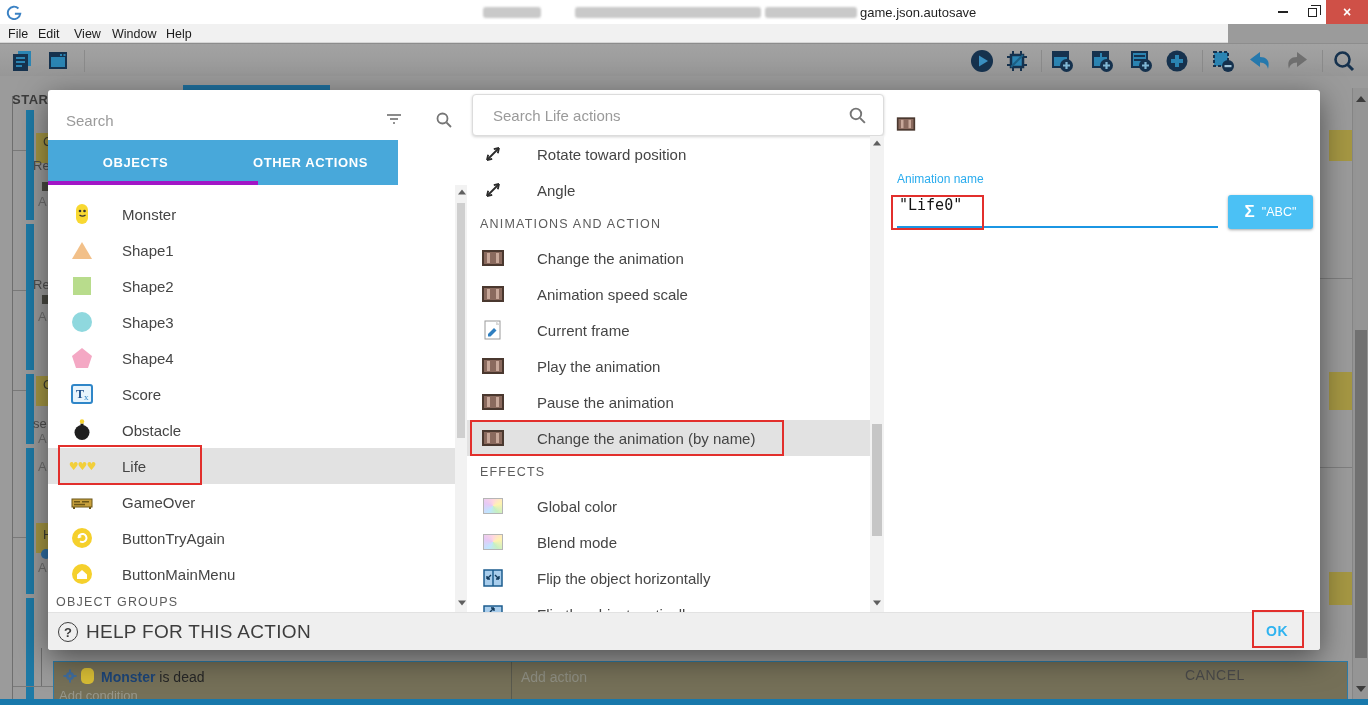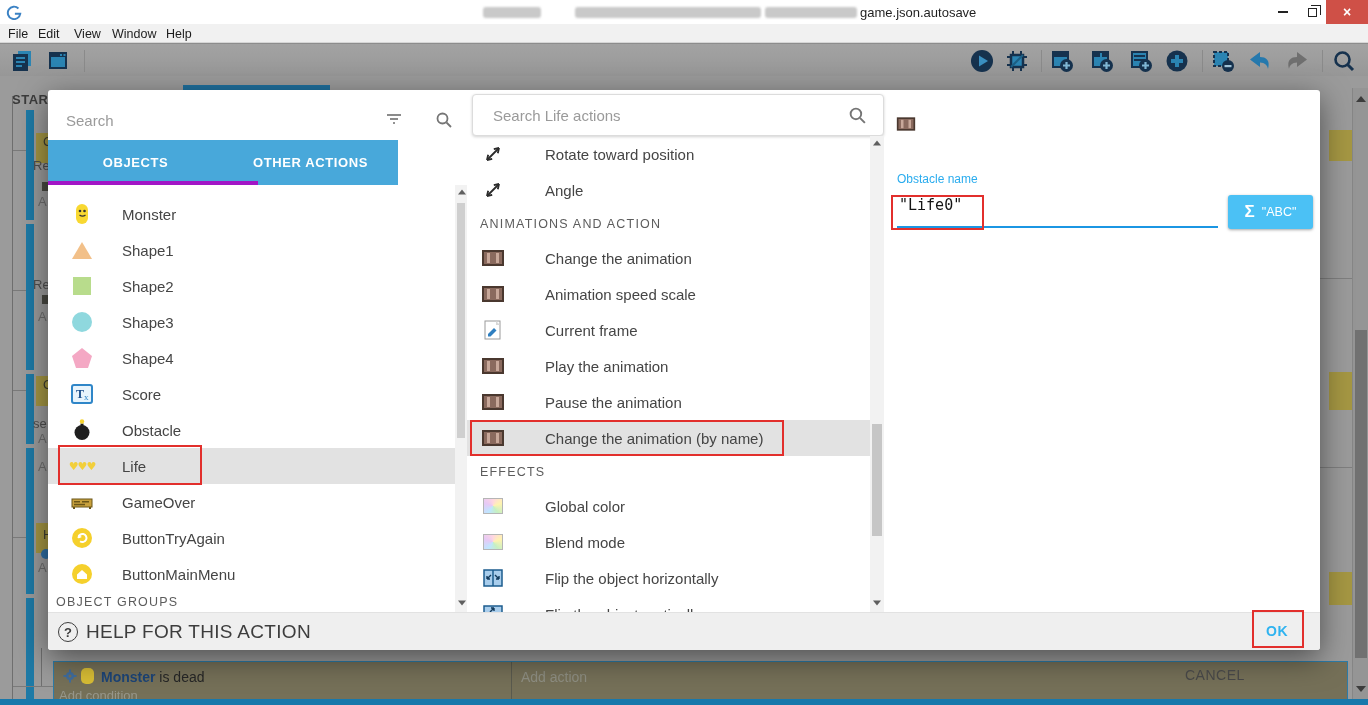--- a/index.html
+++ b/index.html
@@ -14,21 +14,21 @@
   .blob1 { left:483px; width:58px; } .blob2 { left:575px; width:186px; } .blob3 { left:765px; width:92px; }
   .title-text { position:absolute; left:860px; top:5px; font-size:13px; color:#1f1f1f; }
   .win-btn { position:absolute; top:0; height:24px; display:flex; align-items:center; justify-content:center; }
   .btn-min { left:1268px; width:30px; } .btn-min i { display:block; width:10px; height:2px; background:#222; }
   .btn-restore { left:1298px; width:28px; }
   .restore-shape { position:relative; width:9px; height:9px; border:1px solid #222; background:#fff; }
   .restore-shape::before { content:""; position:absolute; left:2px; top:-4px; width:9px; height:9px; border:1px solid #222; border-left:none; border-bottom:none; }
   .btn-close { left:1326px; width:42px; background:#cf5047; color:#fff; font-size:14px; font-weight:bold; }
 
   
-  .menubar { position:absolute; left:0; top:24px; width:1368px; height:19px; background:#f1f1f1; border-bottom:1px solid #d6d6d6; }
+  .menubar { position:absolute; left:0; top:24px; width:1228px; height:19px; background:#f1f1f1; border-bottom:1px solid #d6d6d6; }
   .menu-item { position:absolute; top:3px; font-size:12.5px; color:#1c1c1c; }
   .mi0{left:8px}.mi1{left:38px}.mi2{left:74px}.mi3{left:112px}.mi4{left:166px}
 
   
   .toolbar { position:absolute; left:0; top:43px; width:1368px; height:33px;
              background:linear-gradient(#a3a3a3,#979797); border-top:1px solid #8d8d8d; }
   .tb-icon { position:absolute; top:4px; width:28px; height:26px; }
   .tb-sep { position:absolute; top:6px; width:1px; height:22px; background:#8a8a8a; }
 
   
@@ -91,21 +91,21 @@
   .tab-underline { position:absolute; left:0; top:91px; width:210px; height:4px; background:#a216c6; }
 
   .obj-list { position:absolute; left:0; top:95px; width:407px; height:427px; overflow:hidden; padding-top:11px; }
   .mid-list { position:absolute; left:419px; top:46px; width:403px; height:476px; overflow:hidden; }
   .row { position:relative; height:36px; display:flex; align-items:center; padding-left:22px; cursor:pointer; }
   .mid-list .row { padding-left:14px; }
   .row.selected { background:#e2e2e2; }
   .row-icon { width:24px; height:24px; display:flex; align-items:center; justify-content:center; flex:0 0 24px; }
   .row-icon svg { width:24px; height:24px; }
   .obj-list .row-label { margin-left:28px; font-size:15px; color:#454545; }
-  .mid-list .row-label { margin-left:40px; font-size:15px; color:#454545; }
+  .mid-list .row-label { margin-left:32px; font-size:15px; color:#454545; }
   .section-header { height:32px; display:flex; align-items:center; padding-left:13px; font-size:12.5px;
                     letter-spacing:1.2px; color:#5c5c5c; }
   .obj-list .section-header { padding-left:8px; height:20px; }
   .hearts { font-family:"DejaVu Sans",sans-serif; font-size:11px; color:#f2cf3a; letter-spacing:-1px; }
   .blend-swatch { width:20px; height:16px; border:1px solid #b5b5b5;
     background:conic-gradient(#ffd6e0,#fff3b0,#c6f0c2,#bfe6ff,#e6c9f5,#ffd6e0); }
 
   .panel-scrollbar { position:absolute; background:#f2f2f2; }
   .left-sb { left:407px; top:95px; width:12px; height:427px; }
   .mid-sb { left:822px; top:46px; width:14px; height:476px; }
@@ -601,21 +601,21 @@
       <div class="panel-sb-down">
           <div class="arrow-down"></div>
         </div>
     </div>
 
     <svg class="desc-icon" width="22" height="20" viewBox="0 0 24 24">
       <rect x="2" y="5" width="20" height="14" fill="#8a6a5e" stroke="#4a382f" stroke-width="2"></rect>
       <rect x="6" y="7" width="3" height="10" fill="#c8a89a"></rect>
         <rect x="15" y="7" width="3" height="10" fill="#c8a89a"></rect>
     </svg>
-    <div class="param-label">Obstacle name</div>
+    <div class="param-label">Animation name</div>
     <div class="param-value">"Life0"</div>
     <div class="param-underline"></div>
     <button class="abc-btn">
       <span class="abc-sigma">Σ</span>
       <span class="abc-label">"ABC"</span>
     </button>
 
     <div class="dlg-footer">
       <div class="help-wrap">
         <div class="help-circle">?</div>

